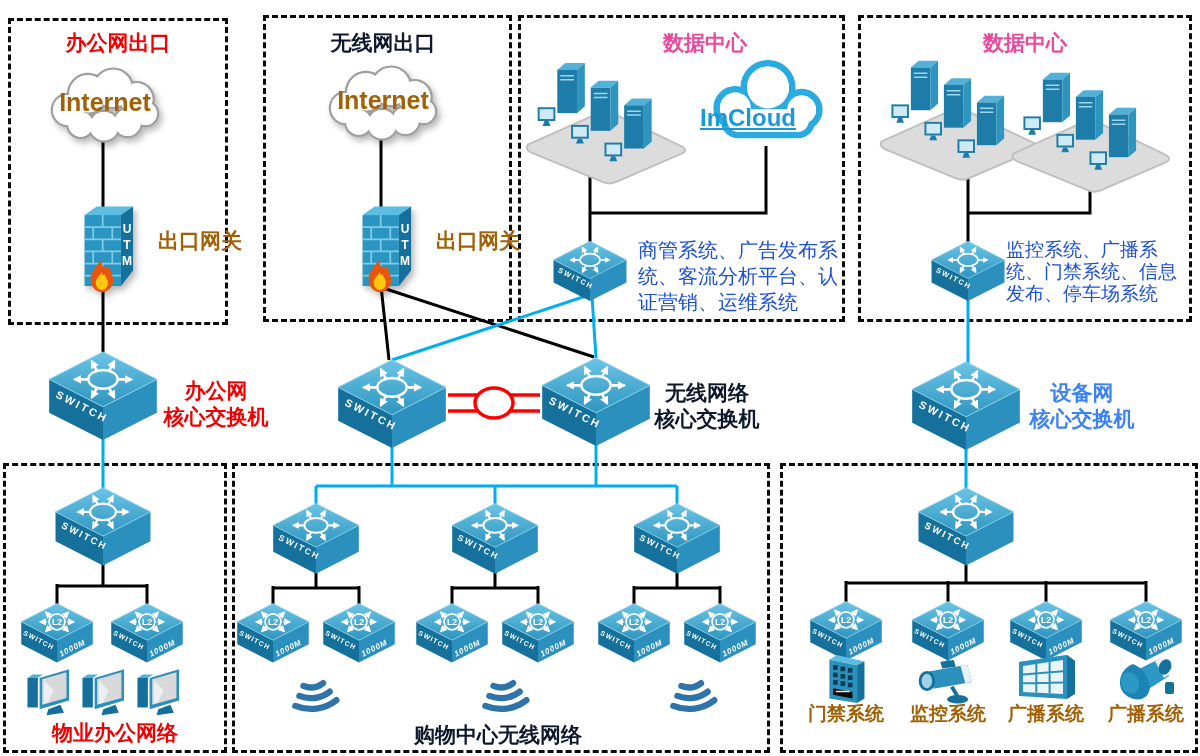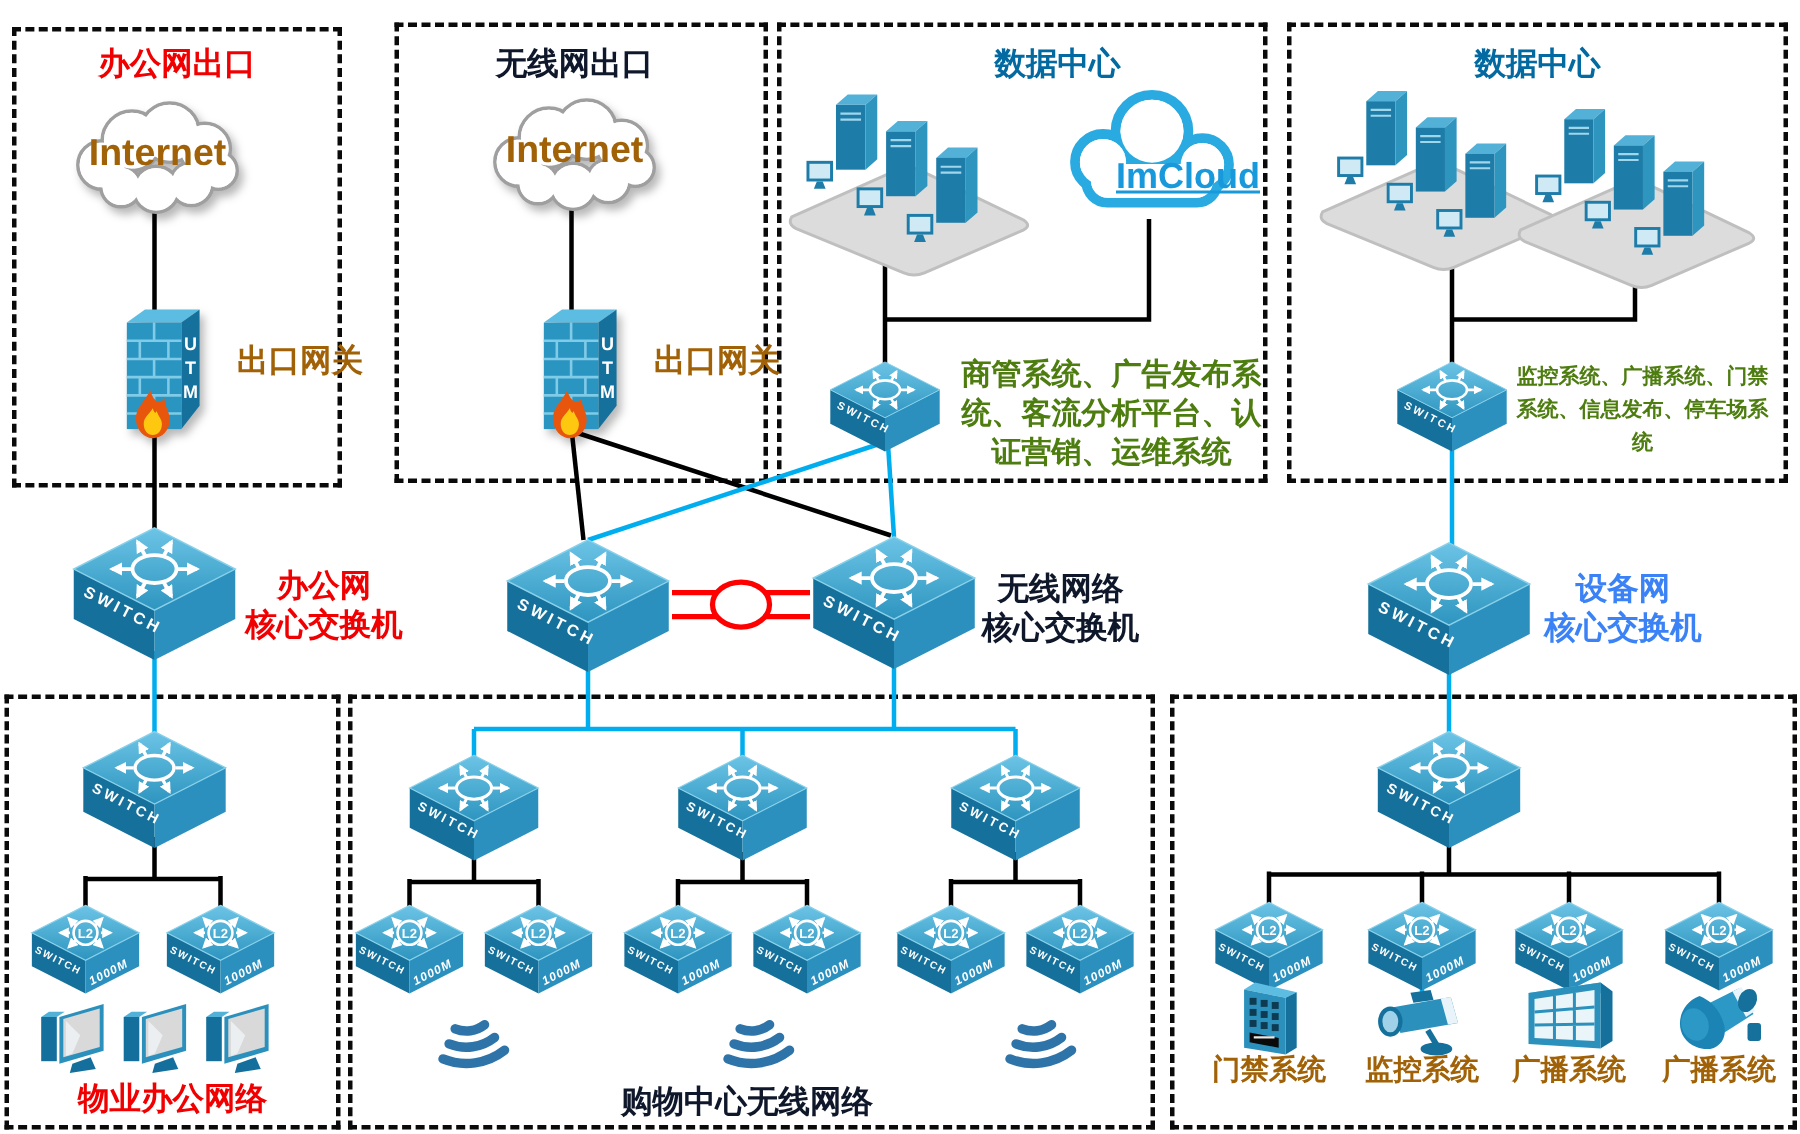--- a/index.html
+++ b/index.html
@@ -2,30 +2,30 @@
 <html><head>
 <meta charset="utf-8">
 <style>
   html,body{margin:0;padding:0;background:#fff;}
   #stage{position:relative;width:1200px;height:756px;background:#fff;overflow:hidden;
          font-family:"Liberation Sans","DejaVu Sans",sans-serif;padding-left:32px;}
   .box{position:absolute;border:3px dashed #0a0a0a;box-sizing:border-box;}
   .wires{position:absolute;left:0;top:0;width:1200px;height:756px;pointer-events:none;}
   .node{position:absolute;overflow:visible;}
   .lbl{position:absolute;font-weight:bold;text-align:center;white-space:pre-line;}
-  .red{color:#f00000}.green{color:#0f172a}.blue{color:#0369a1}.orange{color:#3b82f6}
+  .red{color:#f00000}.green{color:#0f172a}.blue{color:#ec4899}.orange{color:#3b82f6}
   .black{color:#a16207}
   .t21{font-size:21px;line-height:26px}.t20{font-size:20px;line-height:26px}
   .t19{font-size:19px;line-height:22px}.t25{font-size:25px;line-height:28px}
-  .desc{position:absolute;font-weight:bold;color:#4d7c0f;text-align:center;}
+  .desc{position:absolute;font-weight:normal;color:#1d4ed8;}
   .utm-vert{position:absolute;writing-mode:vertical-lr;text-orientation:upright;
             color:#fff;font-weight:bold;font-size:12px;line-height:16px;letter-spacing:2px;}
   .shadow{filter:drop-shadow(3px 4px 3px rgba(0,0,0,0.28));}
   .imtext{position:absolute;font-weight:bold;font-size:24px;color:#1899dc;
-          text-decoration:underline;text-align:right;}
+          text-decoration:underline;text-align:left;}
   .wifi-rot{transform:rotate(-8deg);}
 </style>
 </head>
 <body>
 
 <div id="stage">
 
 <svg width="0" height="0" style="position:absolute" aria-hidden="true">
   <defs>
     <linearGradient id="gTop" x1="0" y1="0" x2="0" y2="1">
@@ -301,21 +301,21 @@
 
 <svg class="node" viewBox="0 0 175 135" style="left:872px;top:50px;width:170px;height:135px">
       <use href="#servers"></use>
     </svg>
 <svg class="node" viewBox="0 0 175 135" style="left:1004px;top:62px;width:170px;height:135px">
       <use href="#servers"></use>
     </svg>
 <svg class="node" viewBox="0 0 120 95" style="left:928px;top:240px;width:80px;height:63px">
       <use href="#sw-core"></use>
     </svg>
-<div class="desc" style="left:1006px;top:239px;width:178px;font-size:14px;line-height:22px">监控系统、广播系统、门禁系统、信息发布、停车场系统</div>
+<div class="desc" style="left:1006px;top:239px;width:178px;font-size:19px;line-height:22px">监控系统、广播系统、门禁系统、信息发布、停车场系统</div>
 
 <svg class="node" viewBox="0 0 120 95" style="left:44px;top:350px;width:118px;height:93px">
       <use href="#sw-core"></use>
     </svg>
 <div class="lbl t21 red" style="left:160px;top:378px;width:112px"><span>办公网</span><br><span>核心交换机</span></div>
 
 <svg class="node" viewBox="0 0 120 95" style="left:333px;top:358px;width:118px;height:93px">
       <use href="#sw-core"></use>
     </svg>
 <svg class="node" viewBox="0 0 120 95" style="left:537px;top:356px;width:118px;height:93px">

